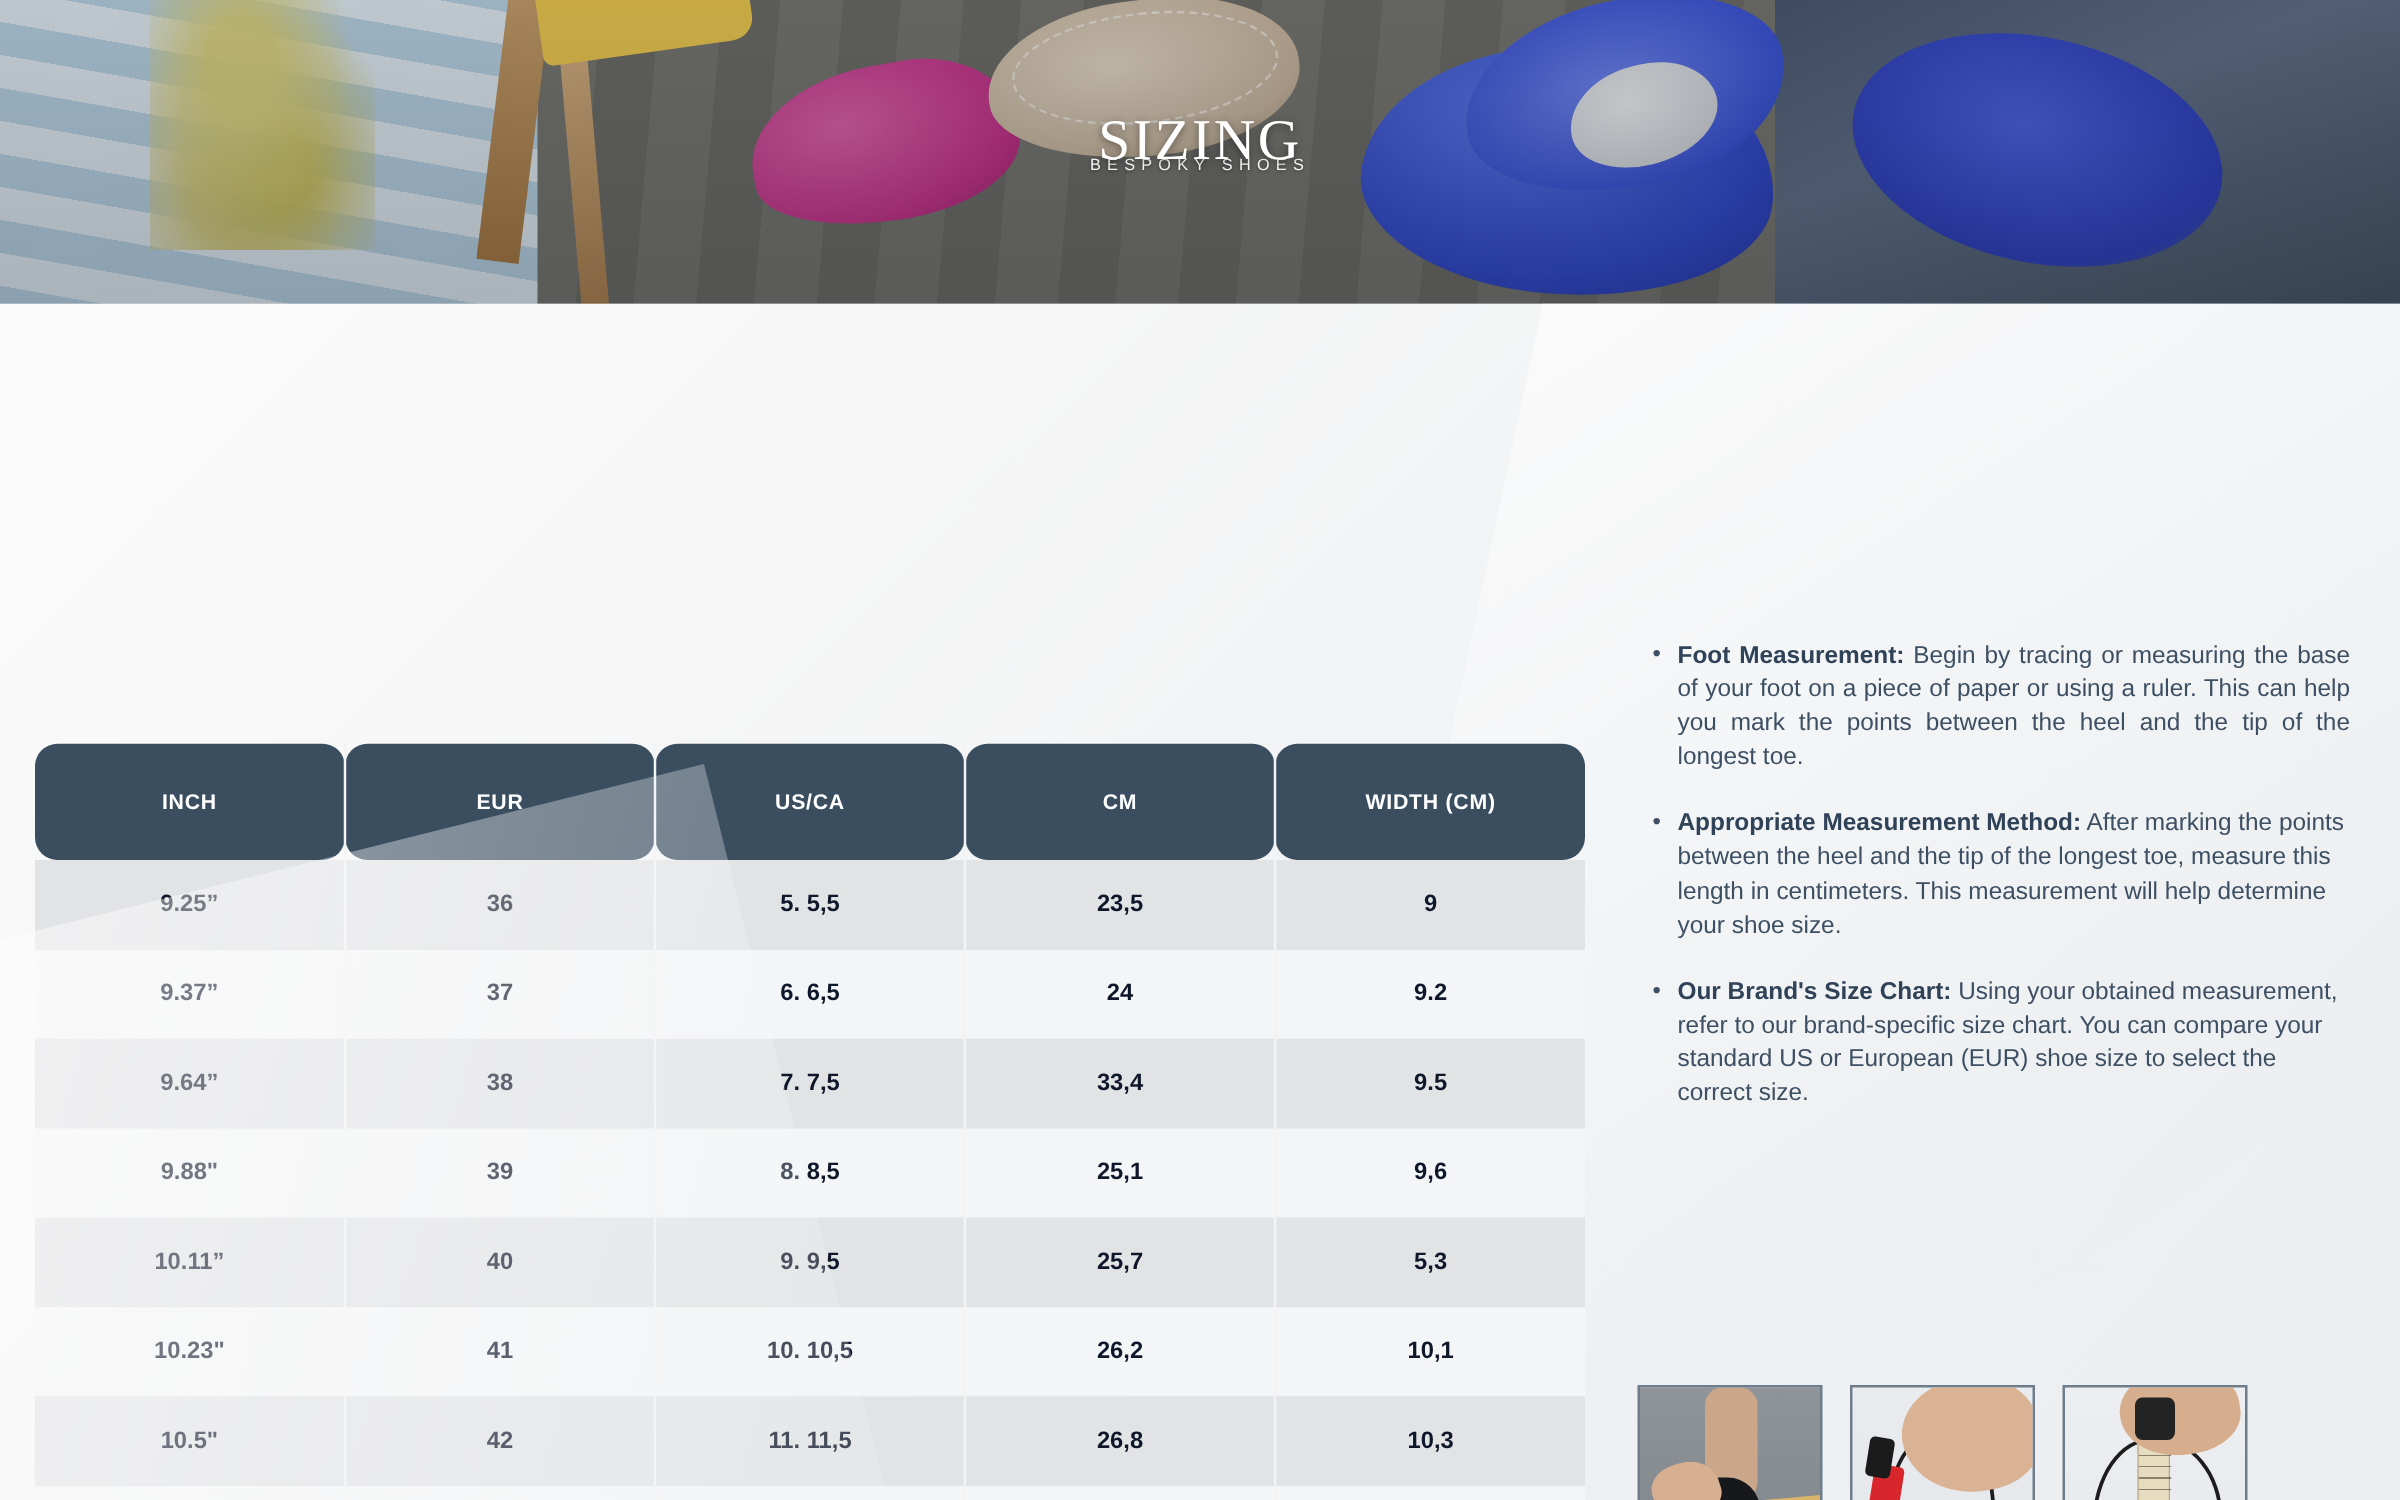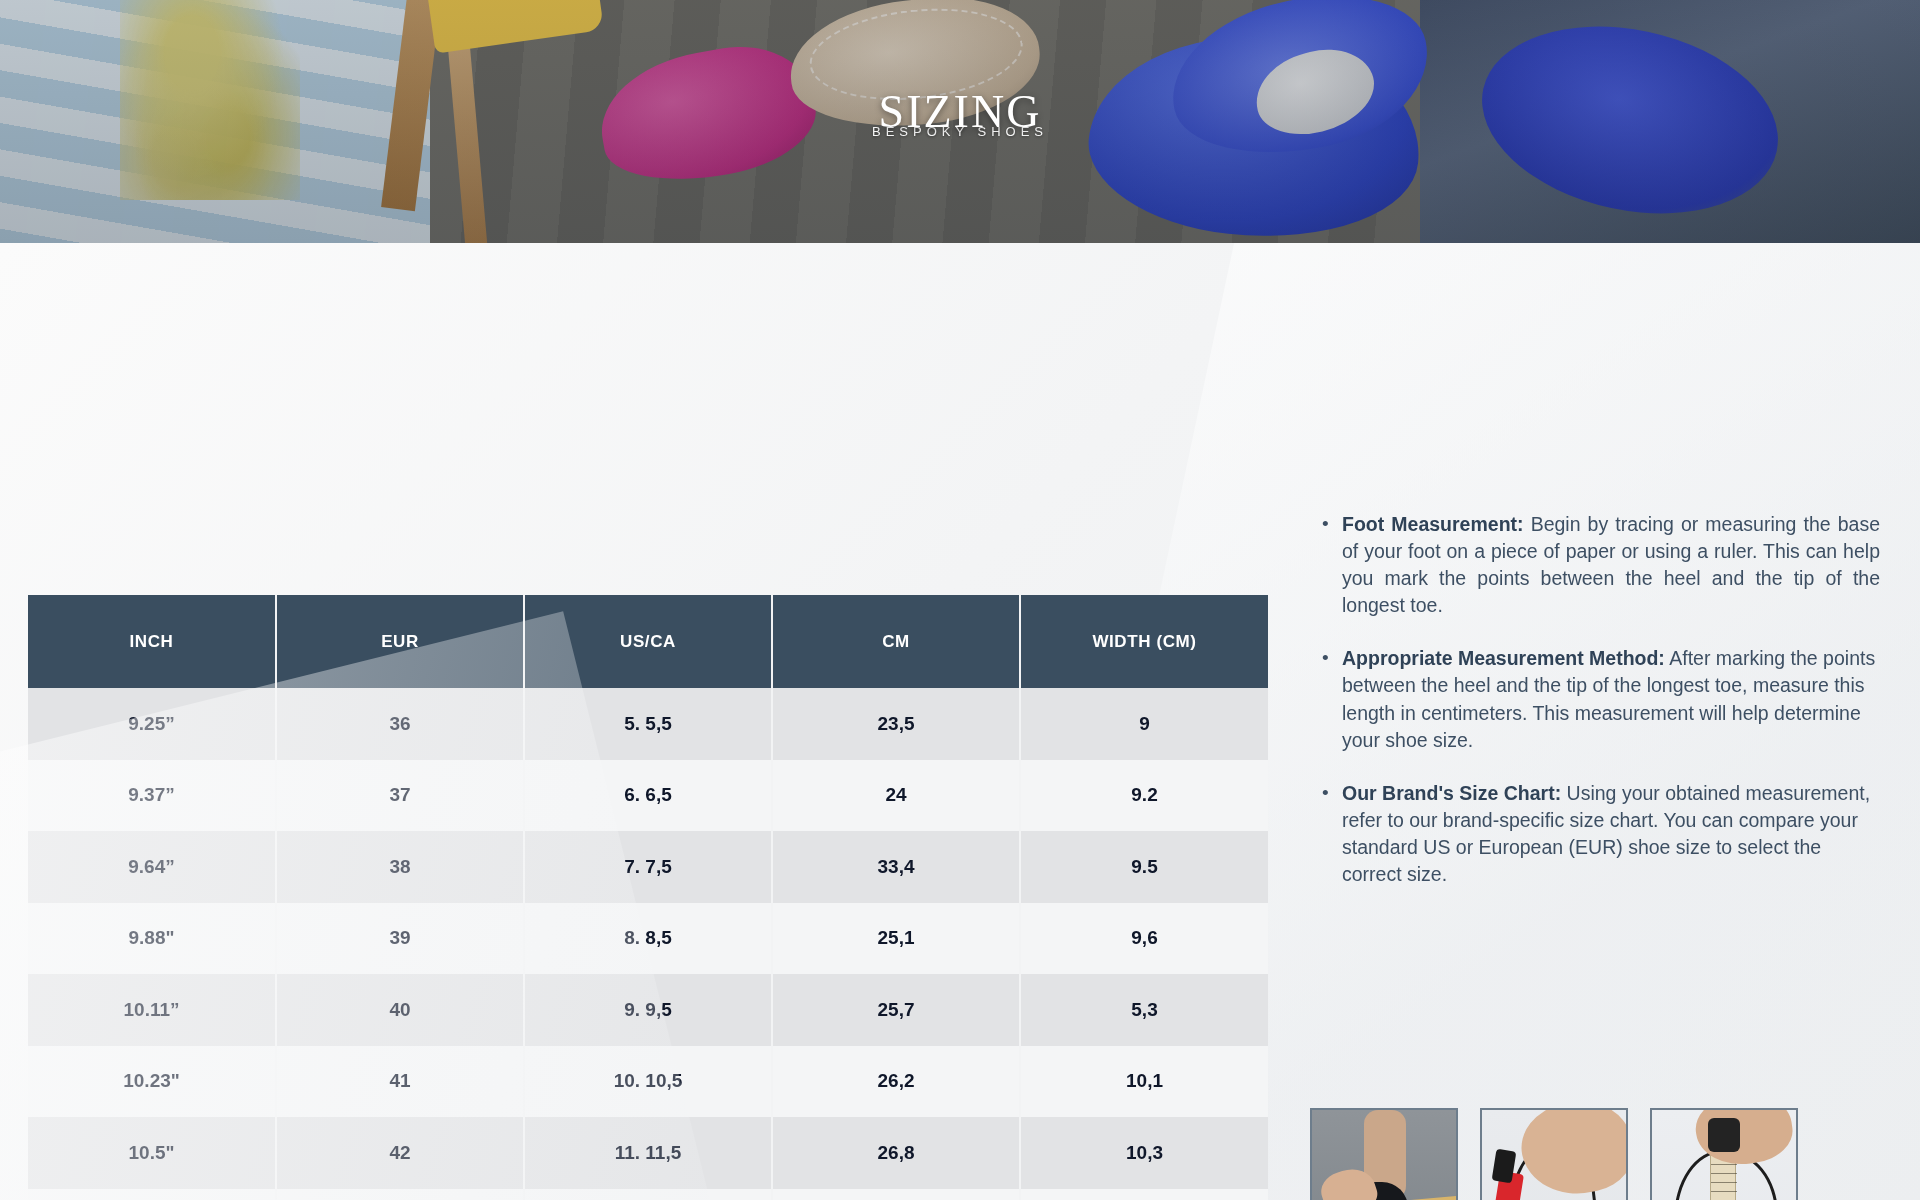--- a/index.html
+++ b/index.html
@@ -185,20 +185,21 @@
   }
   .size-table th {
     background: #3a4e60;
     color: #ffffff;
     font-size: 17px;
     font-weight: 700;
     letter-spacing: .6px;
     height: 93px;
     border-right: 2px solid #f2f3f4;
     text-align: center;
+    border-radius: 18px;
   }
   .size-table th:last-child { border-right: none; }
   .size-table td {
     height: 71.5px;
     text-align: center;
     font-size: 19px;
     font-weight: 700;
     color: #0f172a;
     border-right: 2px solid #f2f3f4;
   }

